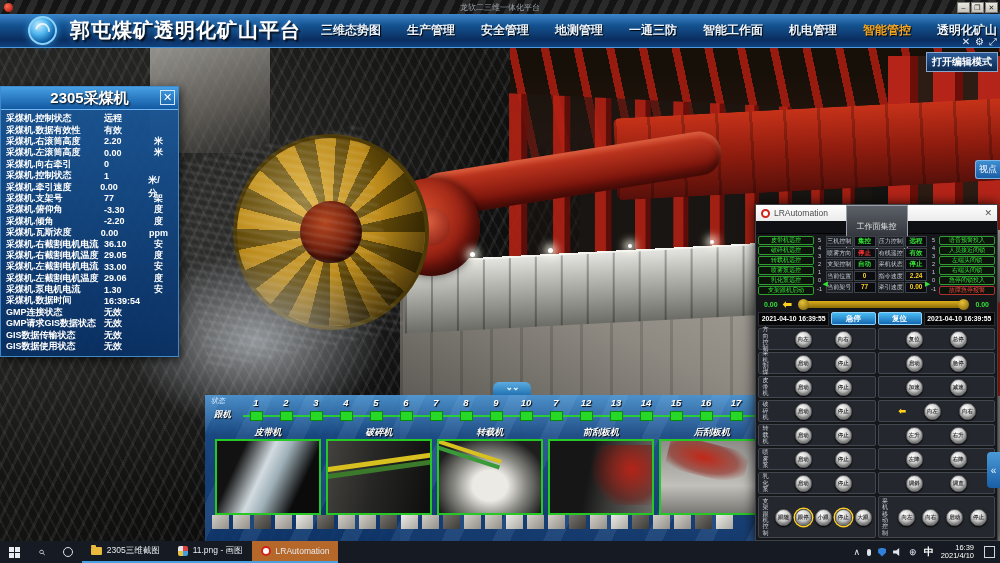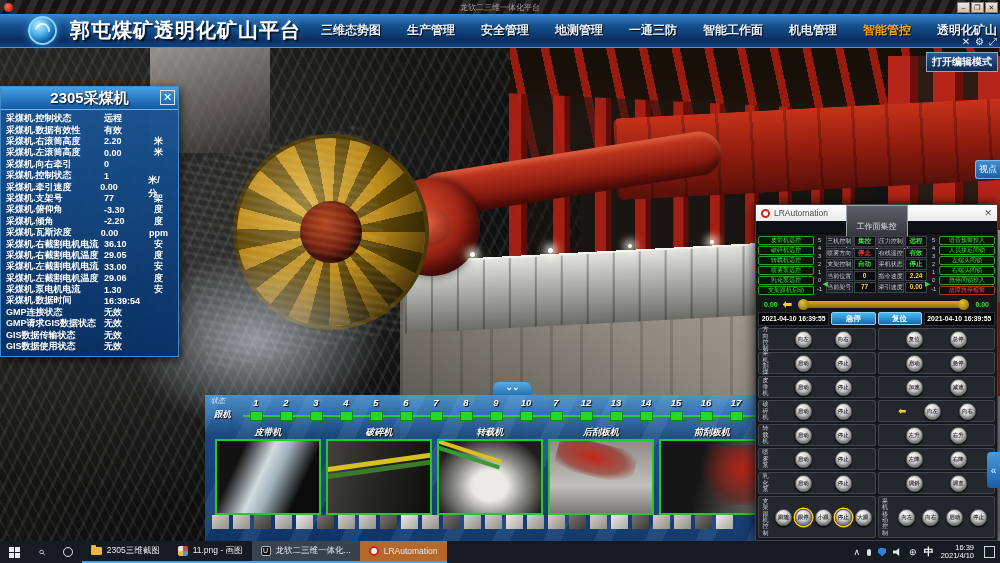--- a/index.html
+++ b/index.html
@@ -772,26 +772,26 @@
           </div>
           <div class="cam">
             <div class="cam-label">破碎机</div>
             <div class="cam-img c1"></div>
           </div>
           <div class="cam">
             <div class="cam-label">转载机</div>
             <div class="cam-img c2"></div>
           </div>
           <div class="cam">
+            <div class="cam-label">前刮板机</div>
+            <div class="cam-img c3"></div>
+          </div>
+          <div class="cam">
             <div class="cam-label">后刮板机</div>
             <div class="cam-img c4"></div>
-          </div>
-          <div class="cam">
-            <div class="cam-label">前刮板机</div>
-            <div class="cam-img c3"></div>
           </div>
         </div>
       <div class="film-row" id="film-row">
           <div class="film"></div>
           <div class="film"></div>
           <div class="film"></div>
           <div class="film"></div>
           <div class="film"></div>
           <div class="film"></div>
           <div class="film"></div>
@@ -833,24 +833,20 @@
       <span class="circle-glyph"></span>
     </div>
     <div id="tb-apps" style="display:flex;align-items:stretch">
         <div class="tb-item tb-app">
           <span class="i-folder"></span>
           <span>2305三维截图</span>
         </div>
         <div class="tb-item tb-app">
           <span class="i-paint"></span>
           <span>11.png - 画图</span>
-        </div>
-        <div class="tb-item tb-app active">
-          <span class="i-unreal">U</span>
-          <span>龙软二三维一体化...</span>
         </div>
         <div class="tb-item tb-app flash">
           <span class="i-lr"></span>
           <span>LRAutomation</span>
         </div>
       </div>
     <div class="tray">
       <span class="tray-glyph">∧</span>
       <span class="mic"></span>
       <span class="shield"></span>

